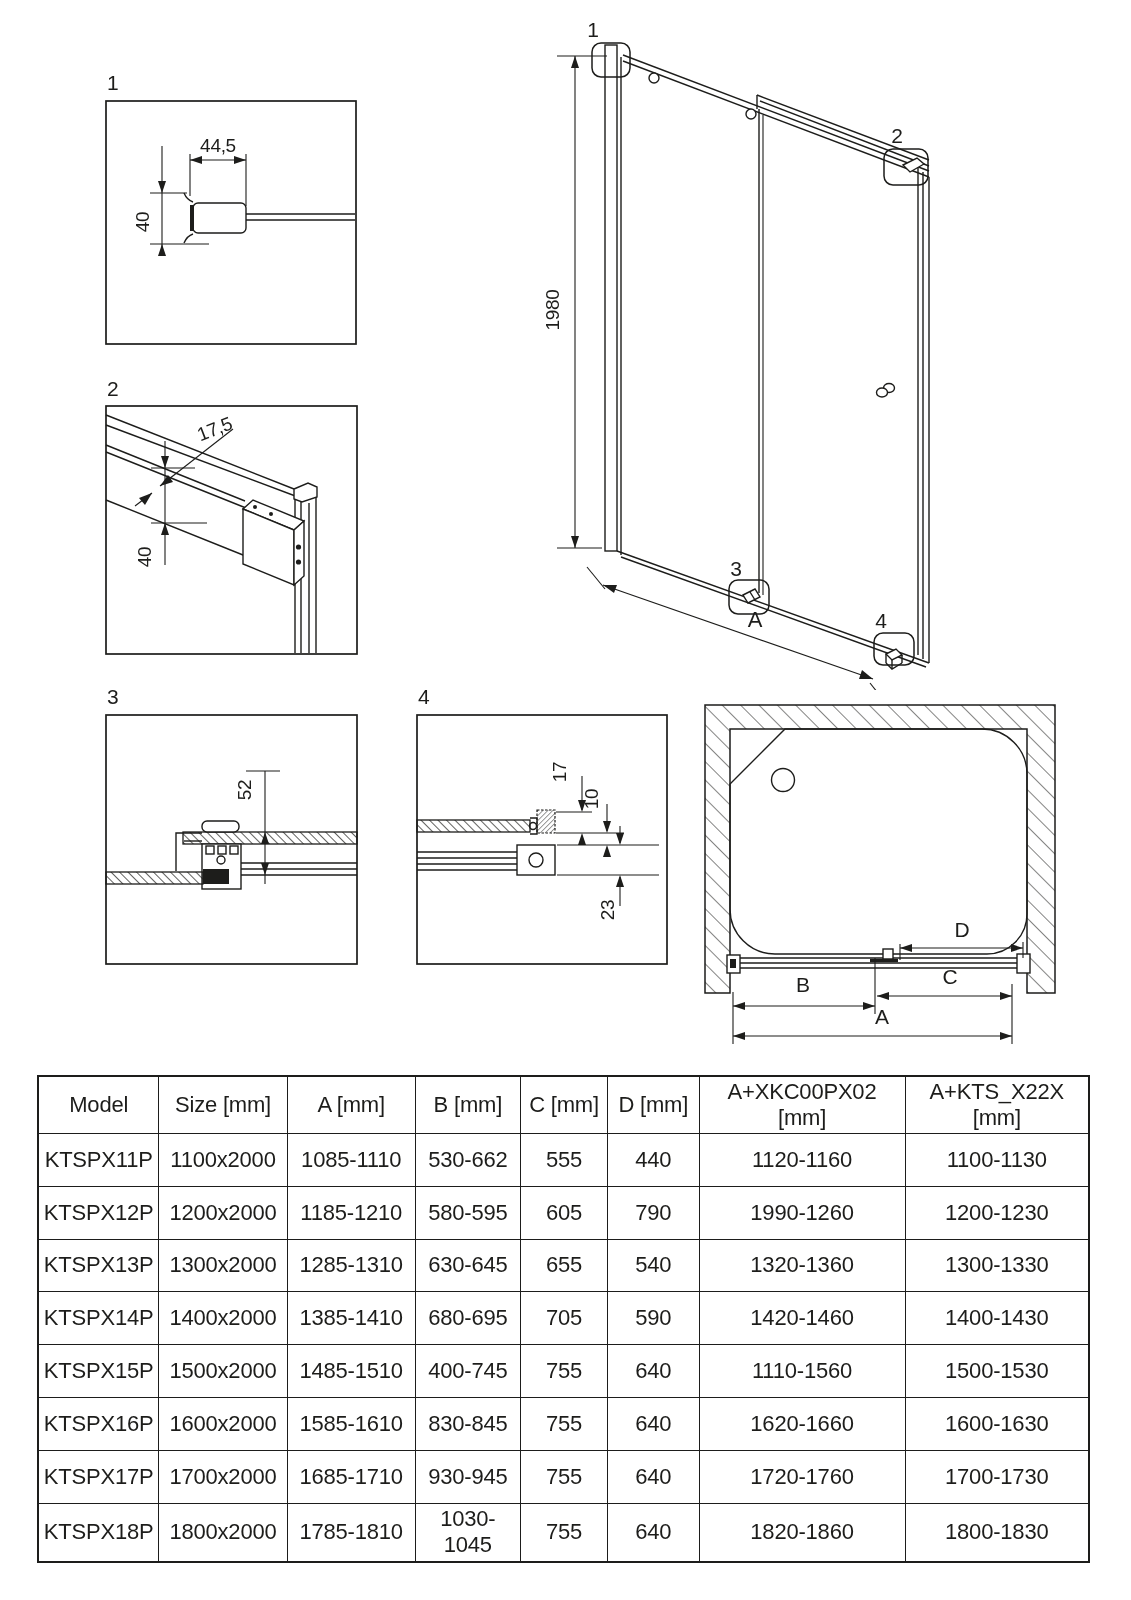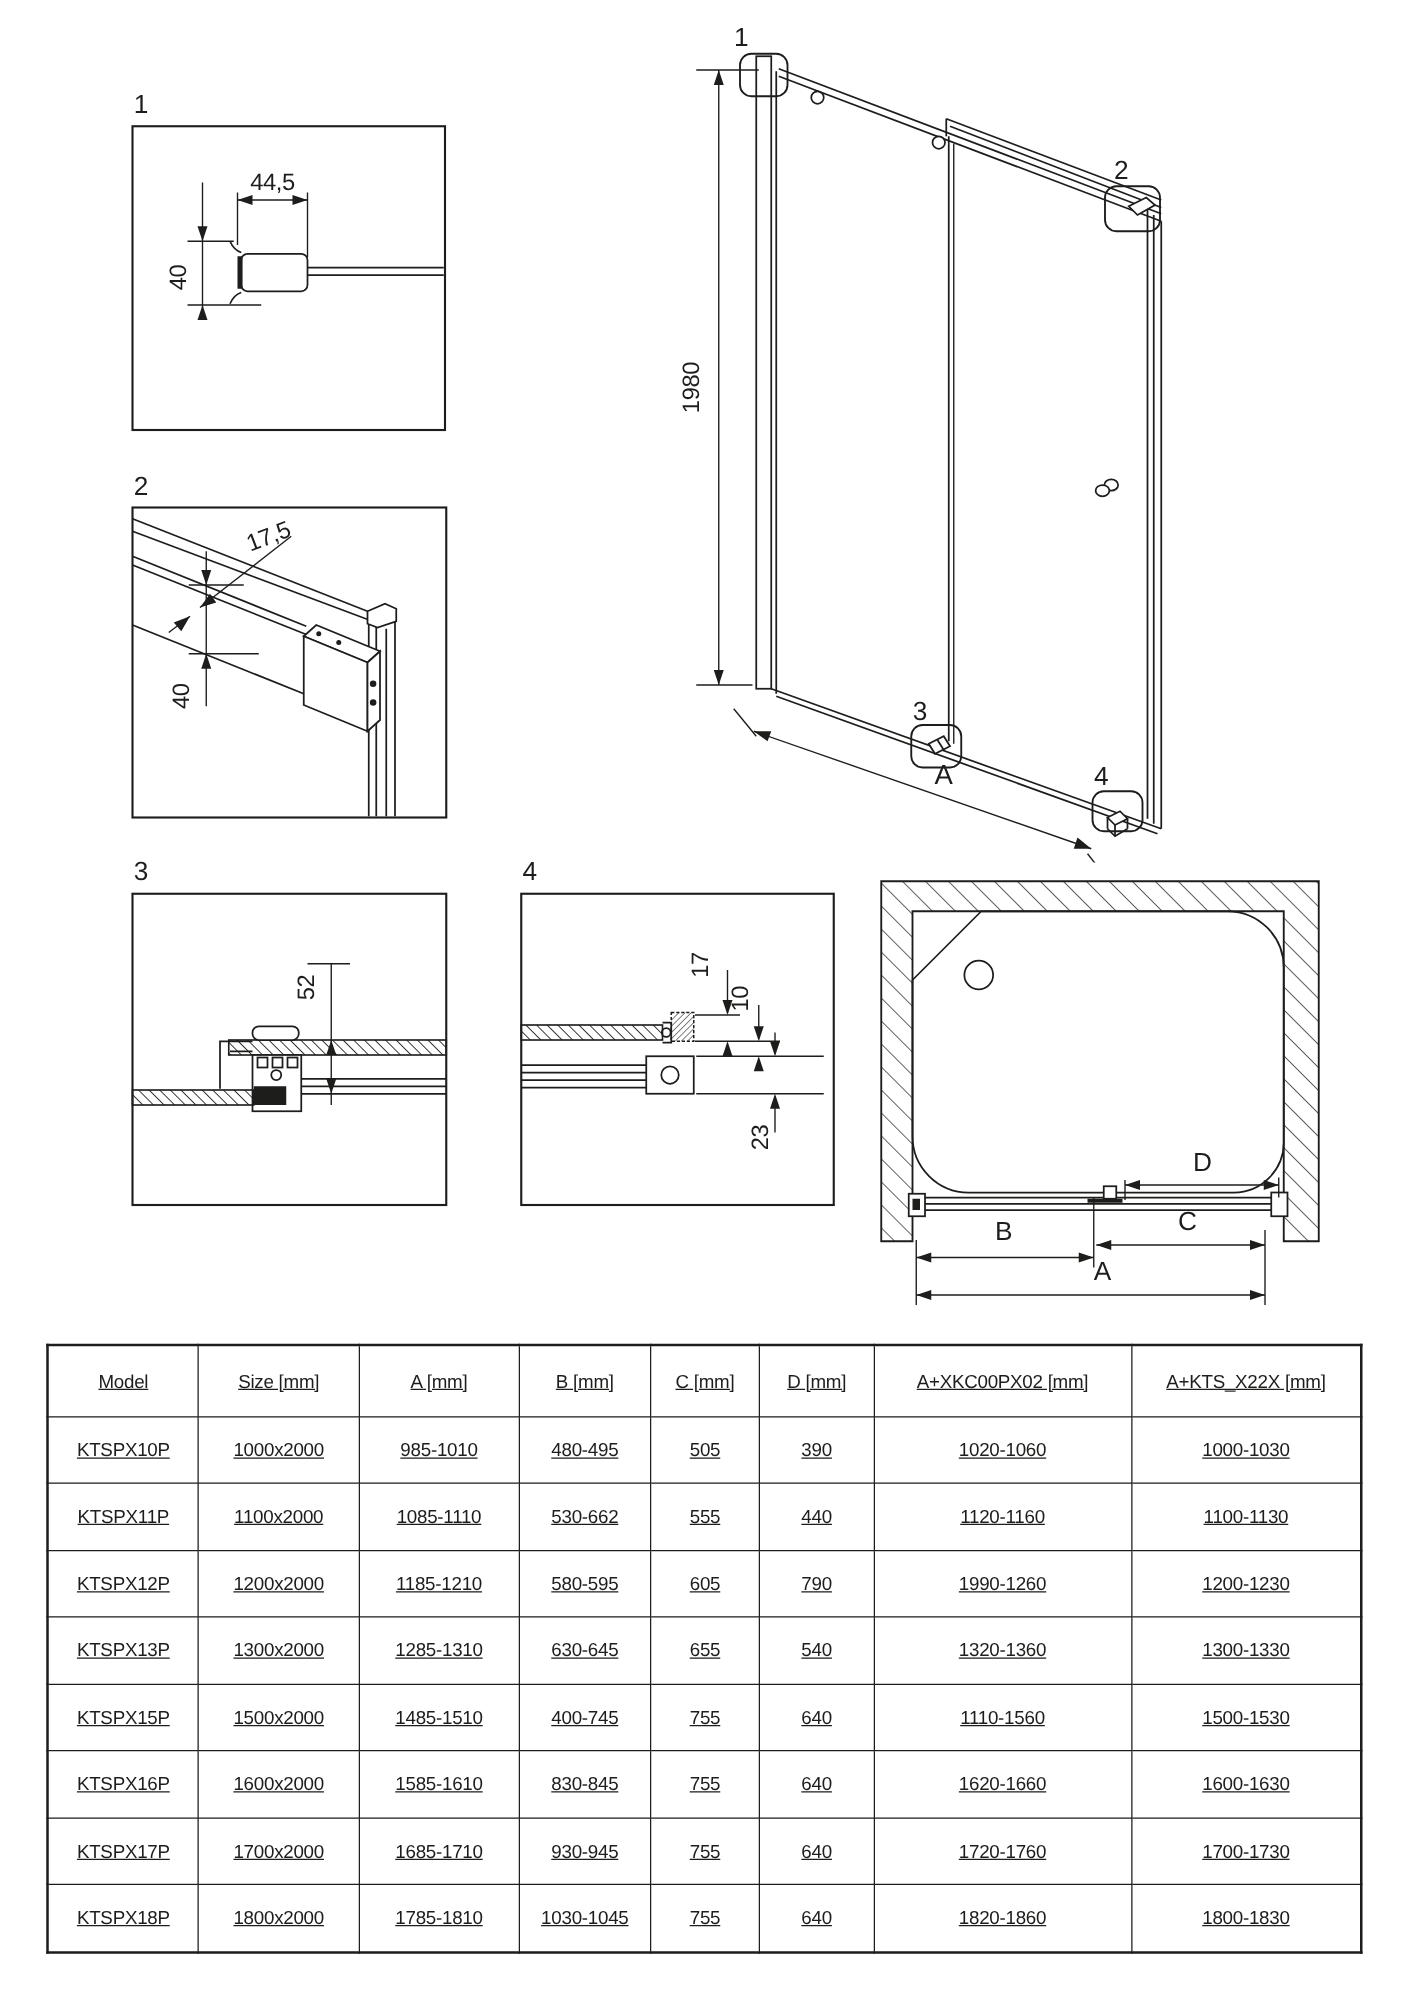--- a/index.html
+++ b/index.html
@@ -17,21 +17,21 @@
   svg .dark{fill:#1d1d1b;stroke:none;}
   svg .arr{fill:#1d1d1b;stroke:none;}
   svg .seal{fill:url(#h4b);stroke:#1d1d1b;stroke-width:1.2;stroke-dasharray:2.5 1.5;}
   svg text{font-family:"Liberation Sans",sans-serif;fill:#1d1d1b;}
   svg text.dim{font-size:19px;letter-spacing:-0.3px;}
   svg text.lbl{font-size:21px;}
   svg text.big{font-size:22px;}
   
   #spec-table-wrap{left:37px;top:1075px;width:1053px;height:488px;}
   table.spec{border-collapse:collapse;width:100%;height:100%;table-layout:fixed;
-             border:2.5px solid #1d1d1b;font-size:15px;letter-spacing:-0.2px;text-decoration:underline;}
+             border:2.5px solid #1d1d1b;font-size:22px;letter-spacing:-0.2px;}
   table.spec th,table.spec td{border:1.5px solid #1d1d1b;text-align:center;vertical-align:middle;
              font-weight:400;padding:0 2px;color:#1d1d1b;}
   table.spec thead th{height:56px;}
   table.spec tbody td{height:47px;}
 </style>
 </head>
 <body>
 
 <div id="canvas">
 
@@ -349,30 +349,20 @@
           <th>A [mm]</th>
           <th>B [mm]</th>
           <th>C [mm]</th>
           <th>D [mm]</th>
           <th>A+XKC00PX02 [mm]</th>
           <th>A+KTS_X22X [mm]</th>
         </tr>
       </thead>
       <tbody>
         <tr>
-          <td>KTSPX10P</td>
-          <td>1000x2000</td>
-          <td>985-1010</td>
-          <td>480-495</td>
-          <td>505</td>
-          <td>390</td>
-          <td>1020-1060</td>
-          <td>1000-1030</td>
-        </tr>
-        <tr>
           <td>KTSPX11P</td>
           <td>1100x2000</td>
           <td>1085-1110</td>
           <td>530-662</td>
           <td>555</td>
           <td>440</td>
           <td>1120-1160</td>
           <td>1100-1130</td>
         </tr>
         <tr>
@@ -389,20 +379,30 @@
           <td>KTSPX13P</td>
           <td>1300x2000</td>
           <td>1285-1310</td>
           <td>630-645</td>
           <td>655</td>
           <td>540</td>
           <td>1320-1360</td>
           <td>1300-1330</td>
         </tr>
         <tr>
+          <td>KTSPX14P</td>
+          <td>1400x2000</td>
+          <td>1385-1410</td>
+          <td>680-695</td>
+          <td>705</td>
+          <td>590</td>
+          <td>1420-1460</td>
+          <td>1400-1430</td>
+        </tr>
+        <tr>
           <td>KTSPX15P</td>
           <td>1500x2000</td>
           <td>1485-1510</td>
           <td>400-745</td>
           <td>755</td>
           <td>640</td>
           <td>1110-1560</td>
           <td>1500-1530</td>
         </tr>
         <tr>

